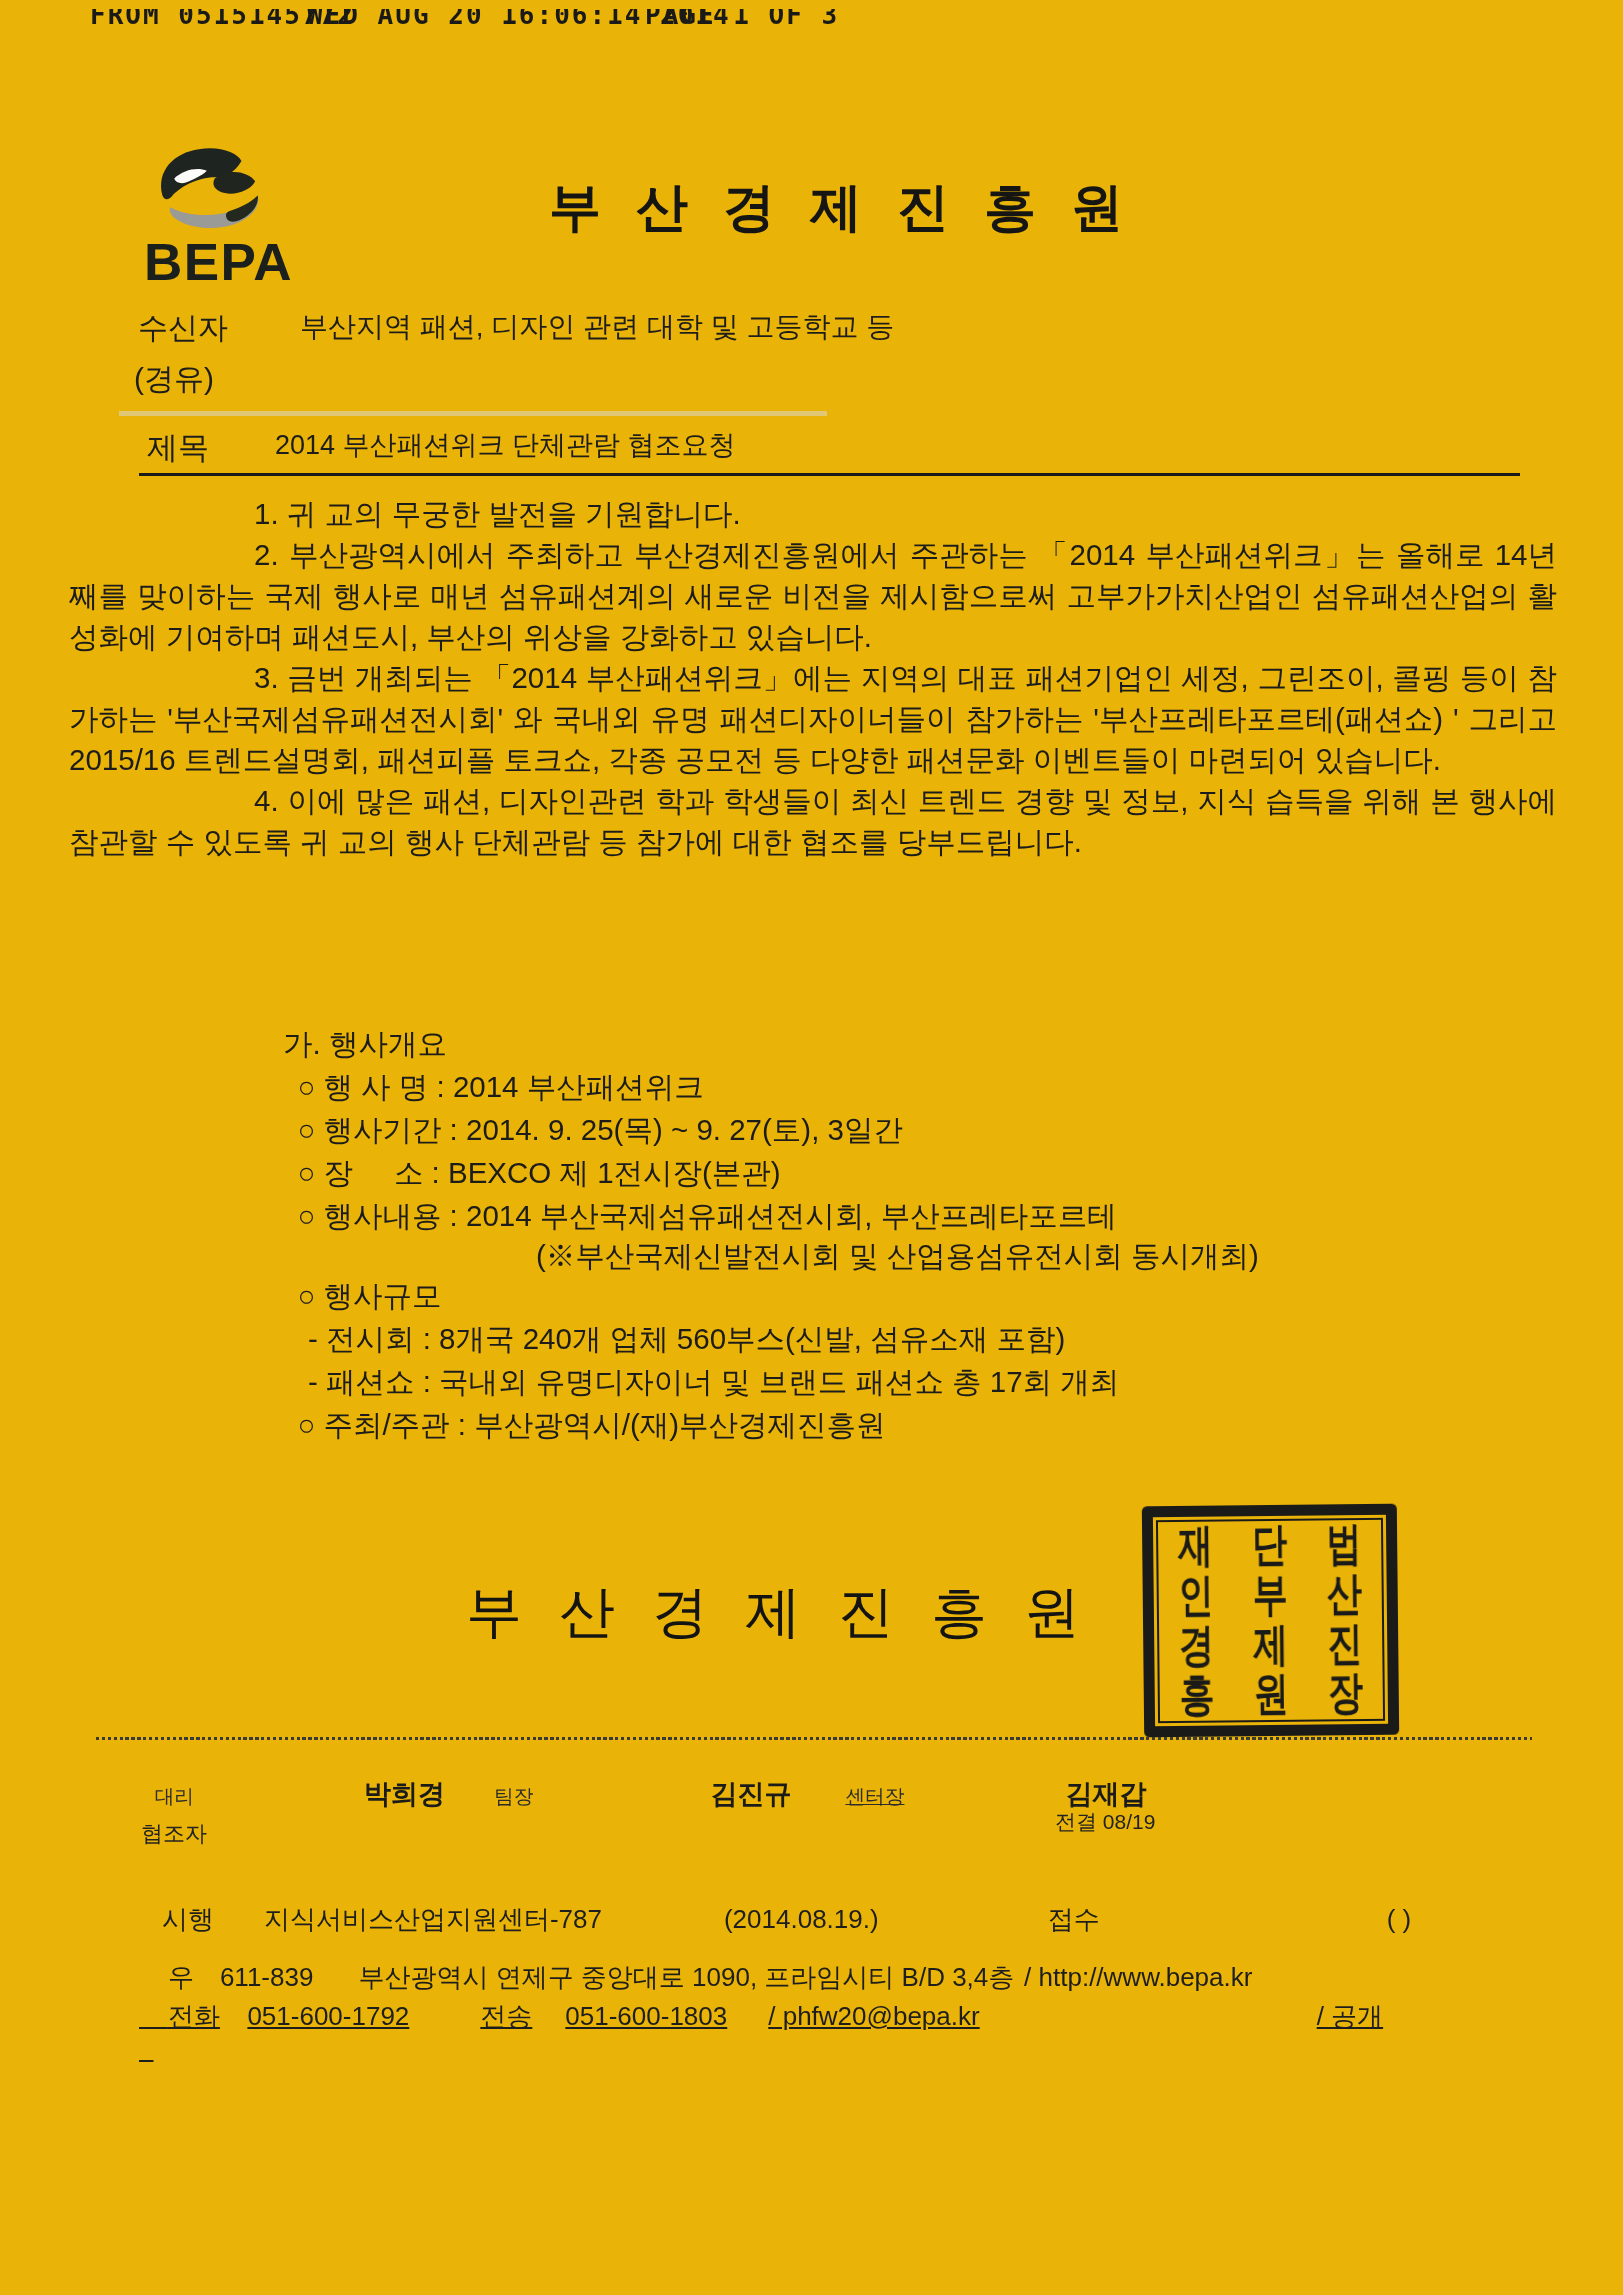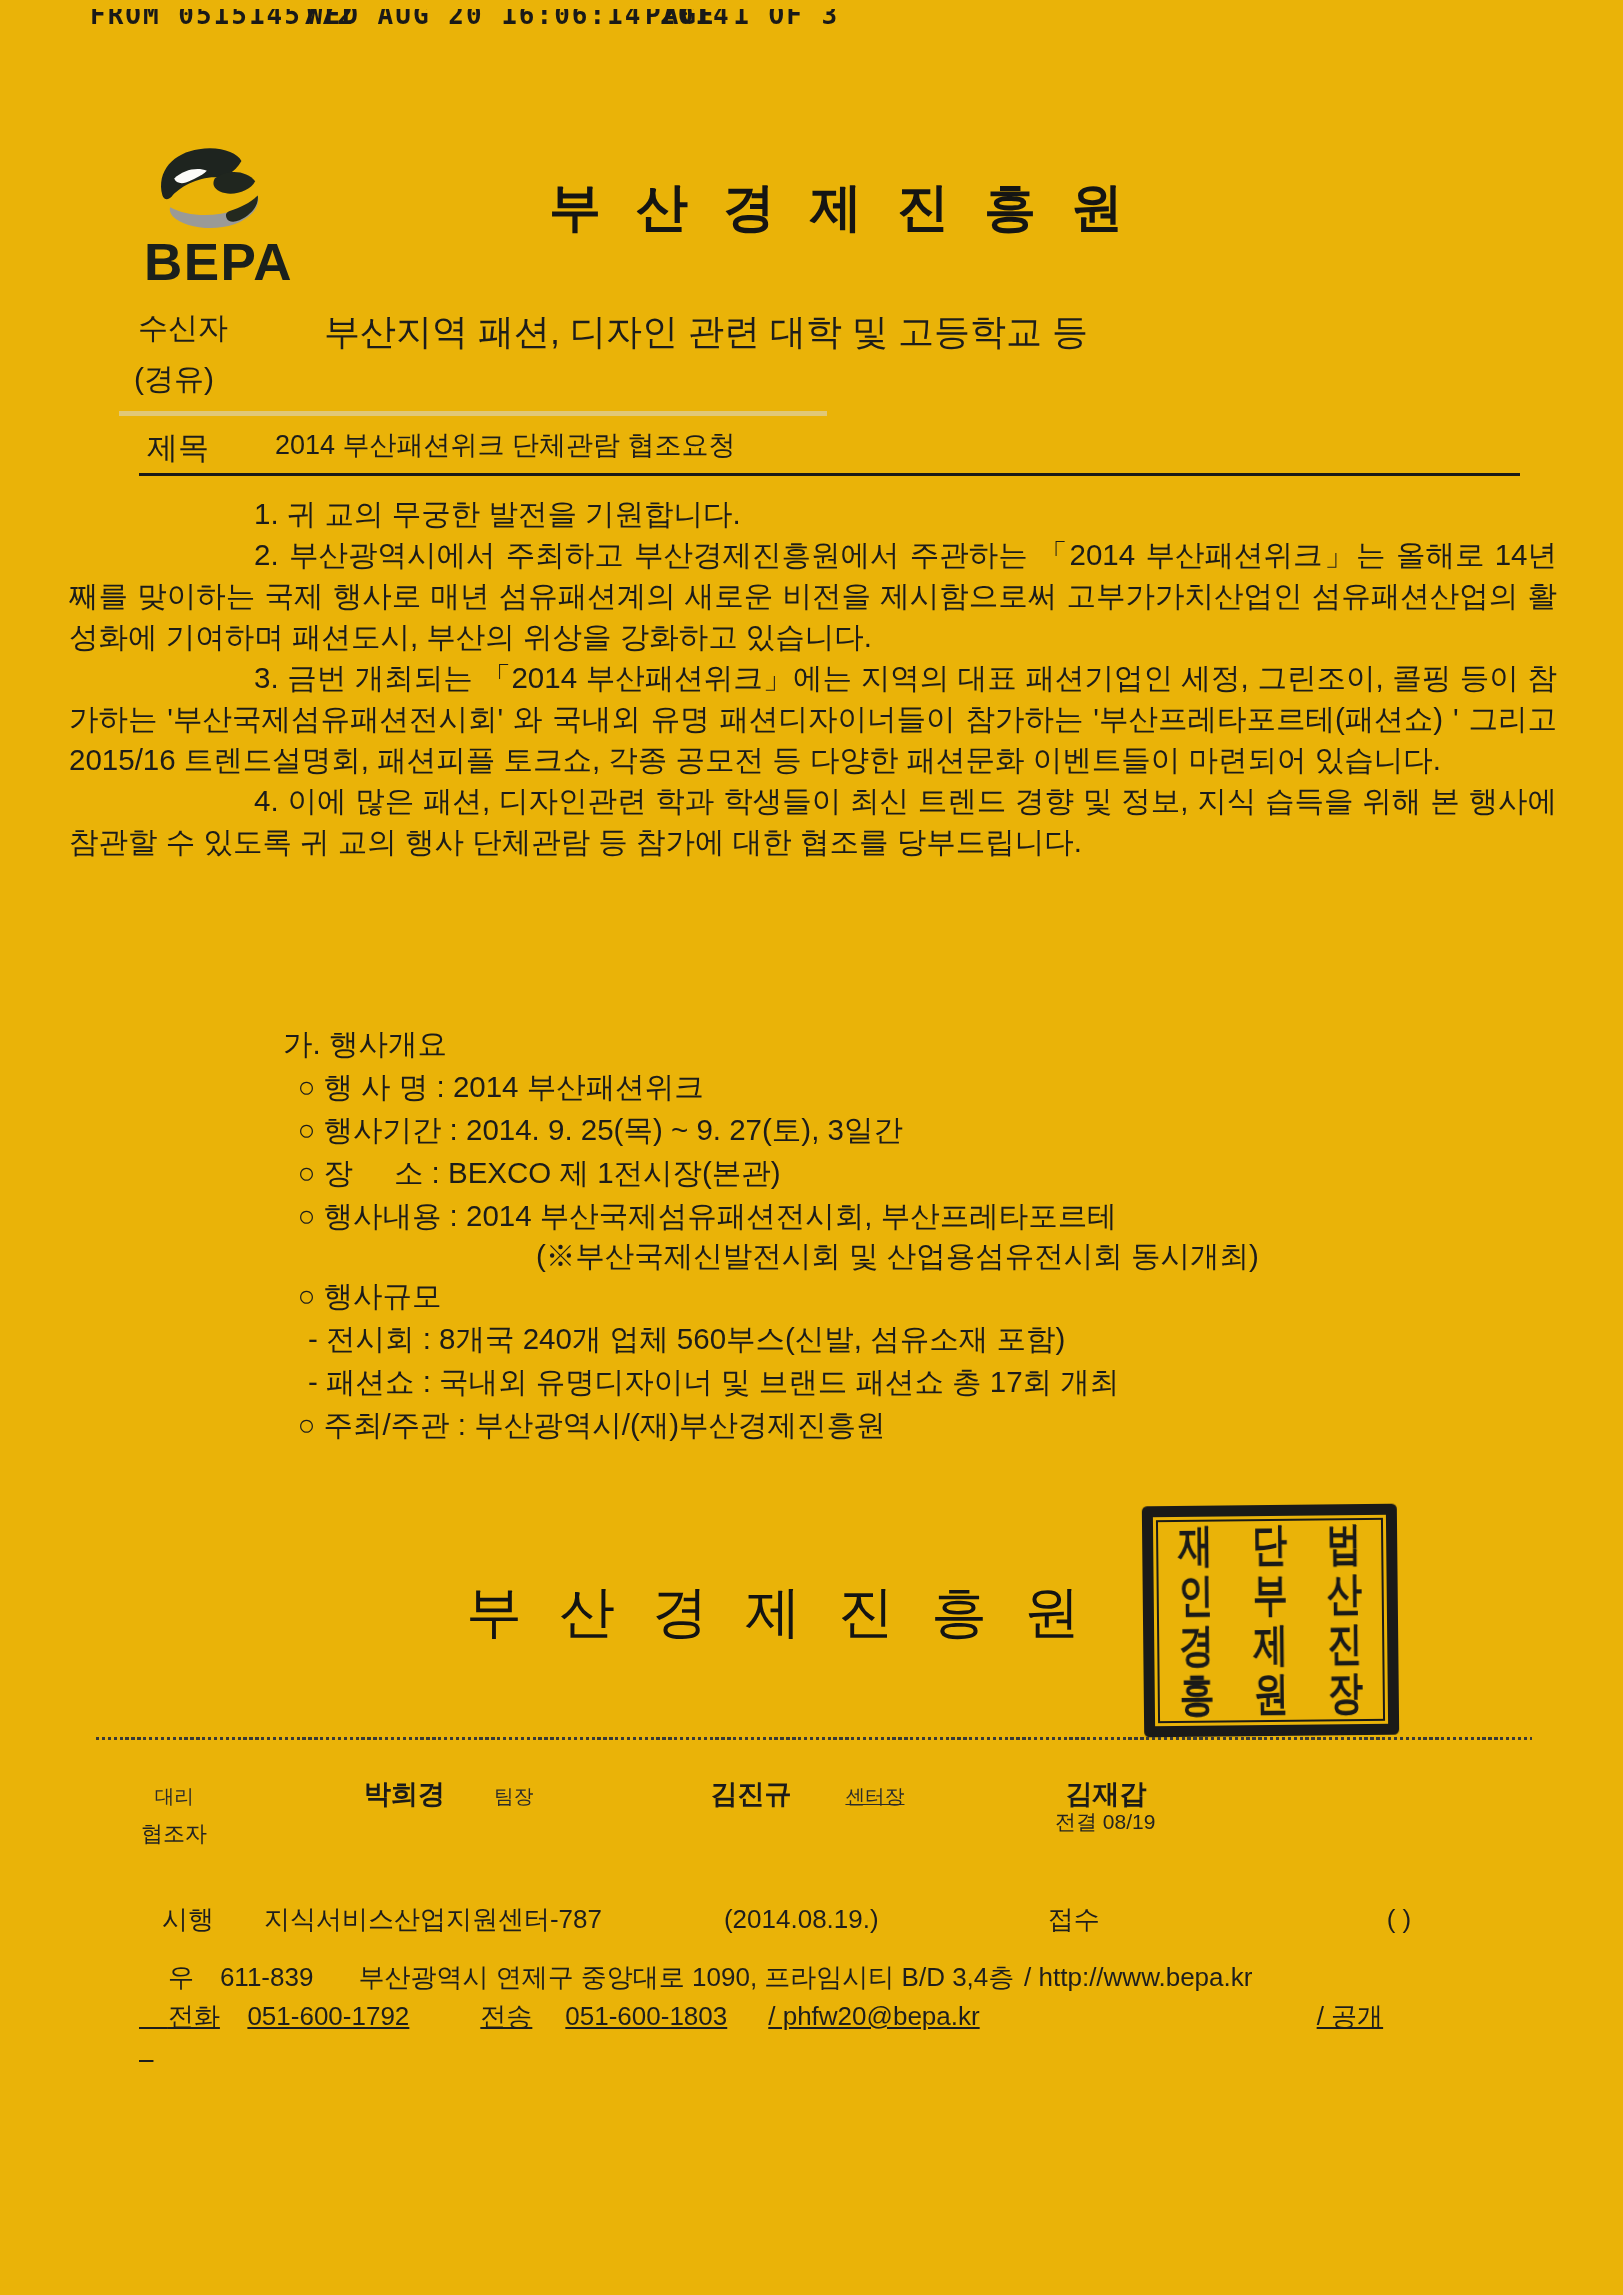--- a/index.html
+++ b/index.html
@@ -24,21 +24,21 @@
     font-size:51px;font-weight:900;letter-spacing:1.3px;color:#1b201c;
     transform:scaleX(1.04);transform-origin:left;
   }
 
   .org-title{
     position:absolute;left:549px;top:173px;
     font-size:52px;font-weight:600;letter-spacing:35px;color:#151513;white-space:pre;
   }
 
   .recv-label{position:absolute;left:138px;top:308px;font-size:30px;}
-  .recv-value{position:absolute;left:324px;top:308px;font-size:36px;white-space:pre;}
+  .recv-value{position:absolute;left:300px;top:308px;font-size:28px;white-space:pre;}
   .via-line{position:absolute;left:134px;top:359px;font-size:30px;}
   .subject-label{position:absolute;left:147px;top:427px;font-size:31px;font-weight:500;text-align:center;}
   .subject-value{position:absolute;left:275px;top:427px;font-size:27px;font-weight:500;white-space:pre;}
   .subject-underline{position:absolute;left:139px;top:473px;width:1381px;height:2.6px;background:#1a1a18;}
   .ghost-line{position:absolute;left:119px;top:411px;width:708px;height:4.6px;background:#d9d9d4;opacity:.55;}
 
   
   .body-block{
     position:absolute;left:69px;top:493px;width:1488px;
     font-size:29.5px;line-height:41px;text-align:justify;

